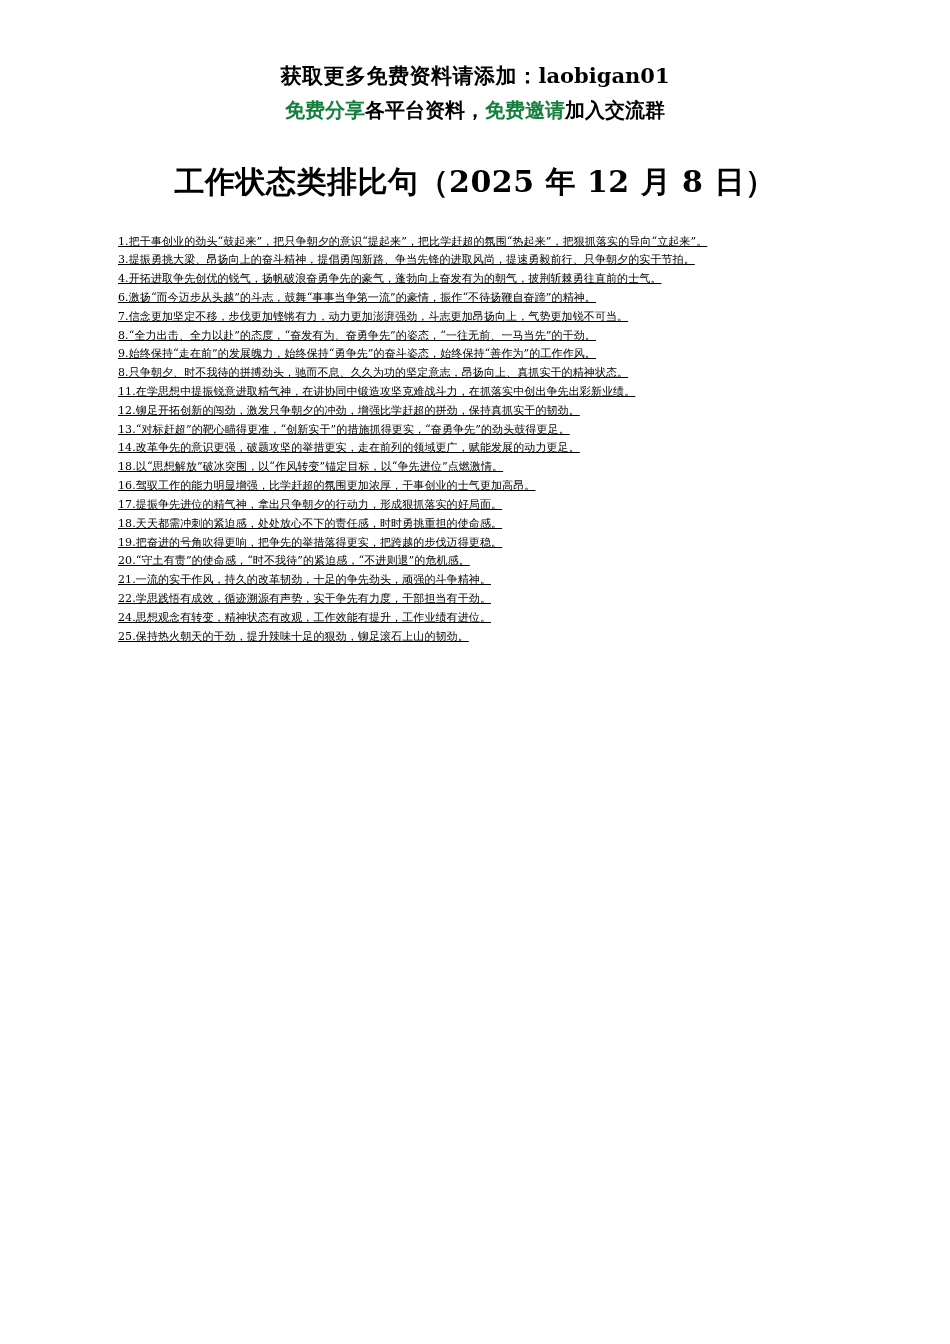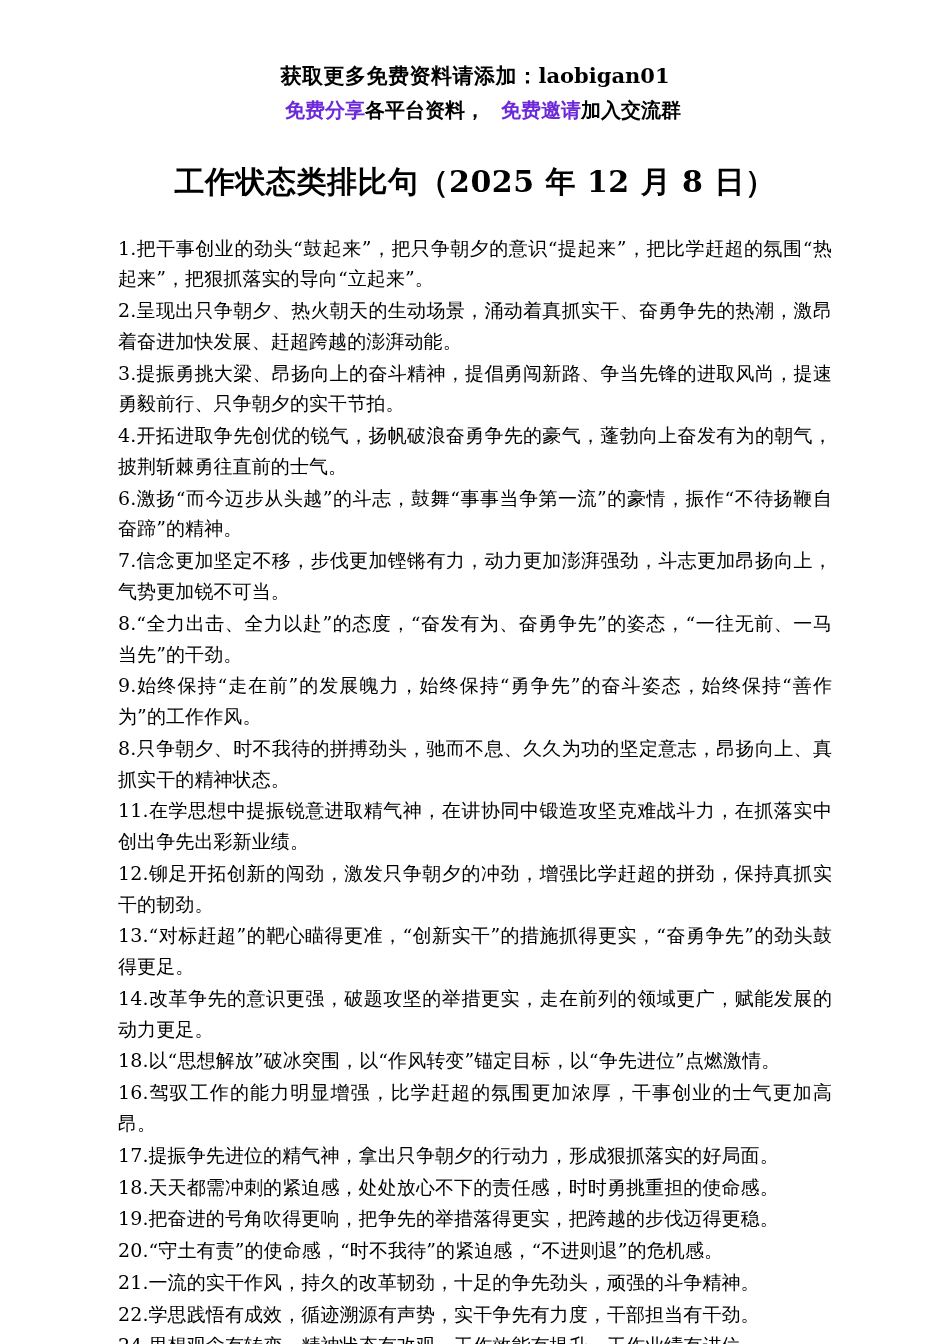--- a/index.html
+++ b/index.html
@@ -33,68 +33,67 @@
     font-family: "DejaVu Serif", "Liberation Serif", serif;
     font-weight: bold;
     letter-spacing: 0;
   }
   .promo-line2 {
     font-size: 20px;
     font-weight: bold;
     margin-top: 2px;
   }
   .red {
-    color: #6d28d9;
-    margin-left: 16px;
+    color: #15803d;
   }
   .black {
     color: #000000;
     text-align: center;
   }
   .doc-title {
     text-align: center;
     font-size: 30px;
     font-weight: bold;
     margin-top: 36px;
     margin-bottom: 30px;
     letter-spacing: 0.5px;
   }
   .body-list {
     margin: 0;
     padding: 0;
     list-style: none;
   }
   .body-list li {
-    font-size: 19px;
+    font-size: 11px;
     line-height: 1.62;
     text-align: justify;
     text-justify: inter-ideograph;
     margin: 0 0 1px 0;
     letter-spacing: 0.1px;
+    text-decoration: underline;
   }
 </style>
 </head>
 <body>
 
 <div class="page">
 
   <div class="promo">
     <div class="promo-line1">
       <span class="black">获取更多免费资料请添加：</span><span class="handle black">laobigan01</span>
     </div>
     <div class="promo-line2">
       <span class="red">免费分享</span><span class="black">各平台资料，</span><span class="red">免费邀请</span><span class="black">加入交流群</span>
     </div>
   </div>
 
   <h1 class="doc-title">工作状态类排比句（2025 年 12 月 8 日）</h1>
 
   <ol class="body-list">
     <li>1.把干事创业的劲头“鼓起来”，把只争朝夕的意识“提起来”，把比学赶超的氛围“热起来”，把狠抓落实的导向“立起来”。</li>
-    <li>2.呈现出只争朝夕、热火朝天的生动场景，涌动着真抓实干、奋勇争先的热潮，激昂着奋进加快发展、赶超跨越的澎湃动能。</li>
     <li>3.提振勇挑大梁、昂扬向上的奋斗精神，提倡勇闯新路、争当先锋的进取风尚，提速勇毅前行、只争朝夕的实干节拍。</li>
     <li>4.开拓进取争先创优的锐气，扬帆破浪奋勇争先的豪气，蓬勃向上奋发有为的朝气，披荆斩棘勇往直前的士气。</li>
     <li>6.激扬“而今迈步从头越”的斗志，鼓舞“事事当争第一流”的豪情，振作“不待扬鞭自奋蹄”的精神。</li>
     <li>7.信念更加坚定不移，步伐更加铿锵有力，动力更加澎湃强劲，斗志更加昂扬向上，气势更加锐不可当。</li>
     <li>8.“全力出击、全力以赴”的态度，“奋发有为、奋勇争先”的姿态，“一往无前、一马当先”的干劲。</li>
     <li>9.始终保持“走在前”的发展魄力，始终保持“勇争先”的奋斗姿态，始终保持“善作为”的工作作风。</li>
     <li>8.只争朝夕、时不我待的拼搏劲头，驰而不息、久久为功的坚定意志，昂扬向上、真抓实干的精神状态。</li>
     <li>11.在学思想中提振锐意进取精气神，在讲协同中锻造攻坚克难战斗力，在抓落实中创出争先出彩新业绩。</li>
     <li>12.铆足开拓创新的闯劲，激发只争朝夕的冲劲，增强比学赶超的拼劲，保持真抓实干的韧劲。</li>
     <li>13.“对标赶超”的靶心瞄得更准，“创新实干”的措施抓得更实，“奋勇争先”的劲头鼓得更足。</li>

